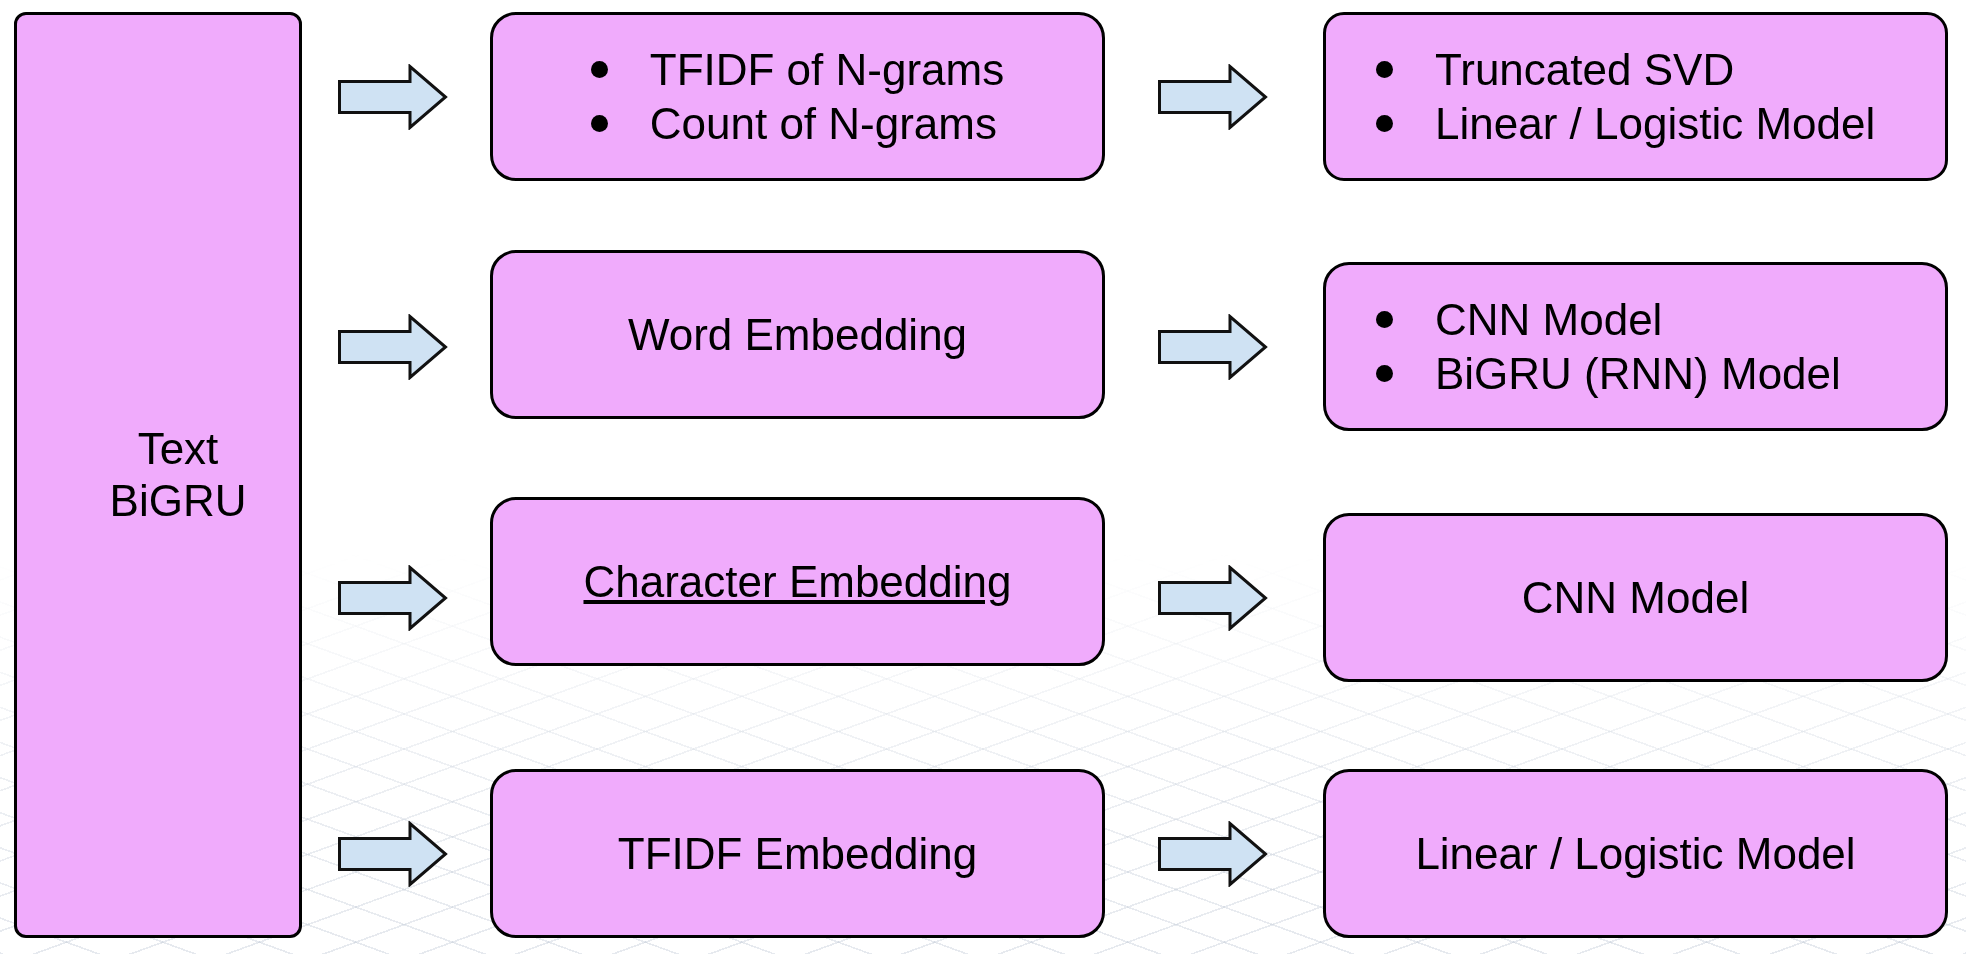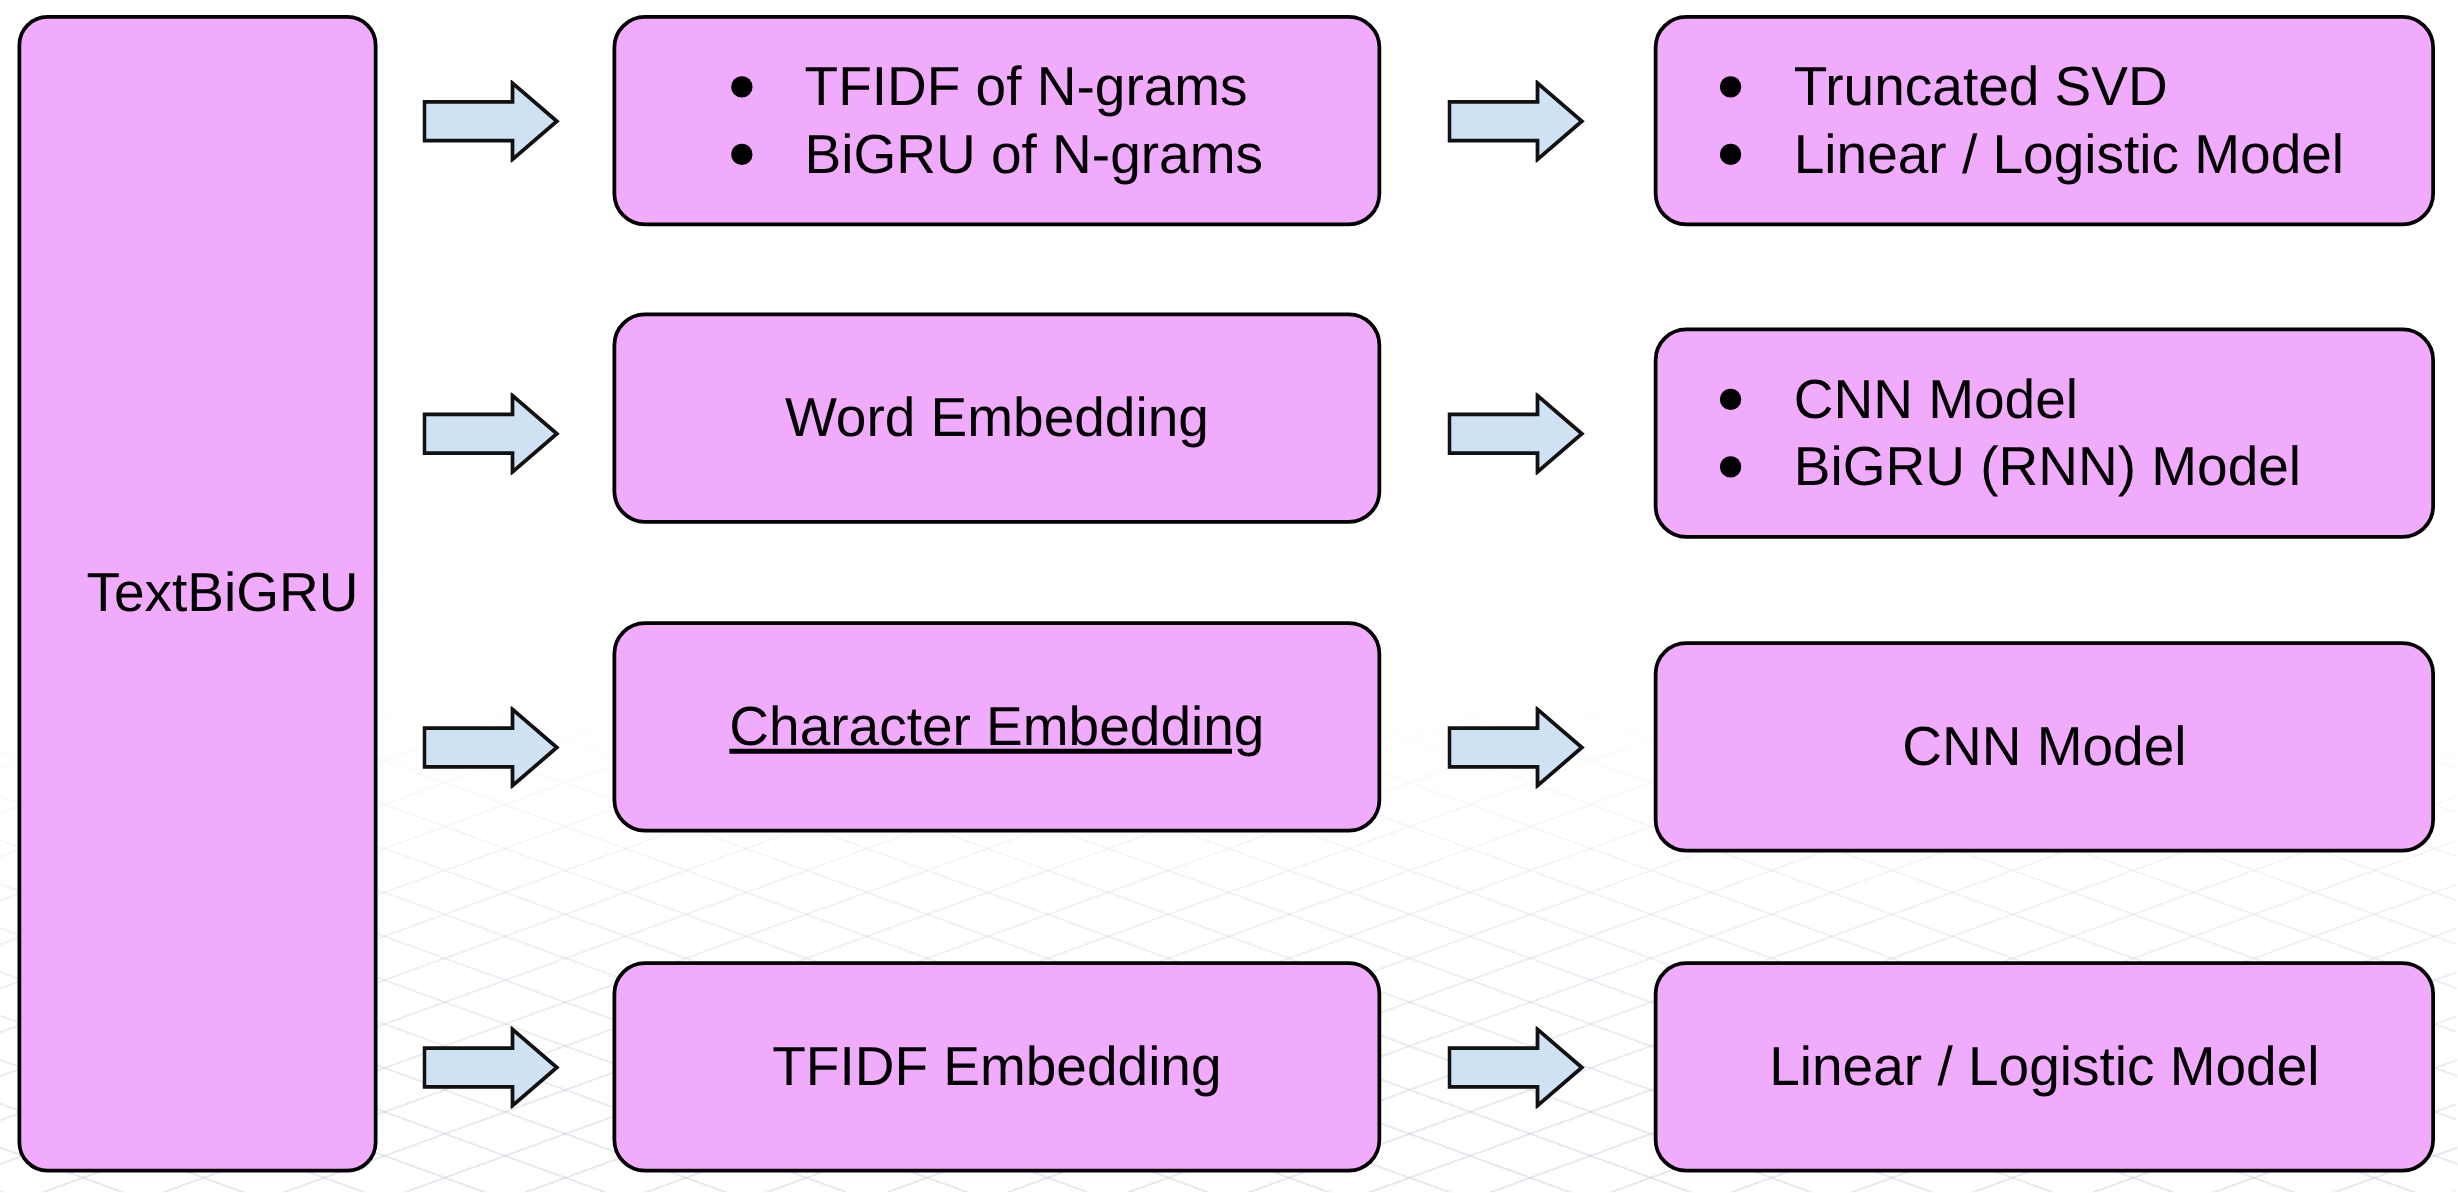--- a/index.html
+++ b/index.html
@@ -26,22 +26,22 @@
     box-sizing:border-box;
     background:#f0abfc;
     border:3px solid #000000;
     display:flex;
     align-items:center;
     justify-content:center;
   }
   .rowbox{width:615px;height:169px;border-radius:26px;}
   .modelbox{width:625px;}
   .source{
-    left:14px;top:12px;width:288px;height:926px;border-radius:24px;
-    flex-direction:row;
+    left:14px;top:12px;width:288px;height:926px;border-radius:12px;
+    flex-direction:column;
     padding-left:40px;
   }
   .label{
     font-size:44px;
     line-height:52px;
     text-align:center;
     white-space:nowrap;
   }
   ul.bullets{
     list-style:none;margin:0;padding:0;
@@ -80,30 +80,30 @@
       </svg>
   </div>
   <div class="node rowbox" style="left:490px;top:12px;">
     <ul class="bullets">
       <li>
           <span class="dot"></span>
           <span class="bullet-text">TFIDF of N-grams</span>
         </li>
       <li>
           <span class="dot"></span>
-          <span class="bullet-text">BiGRU of N-grams</span>
+          <span class="bullet-text">Count of N-grams</span>
         </li>
     </ul>
   </div>
   <div class="arrow" style="left:1158px;top:64px;">
     <svg viewBox="0 0 110 66">
         <polygon points="1.5,17.5 72,17.5 72,2.5 107.5,33 72,63.5 72,48.5 1.5,48.5" fill="#cfe2f3" stroke="#111111" stroke-width="3" stroke-linejoin="miter"></polygon>
       </svg>
   </div>
-  <div class="node rowbox modelbox bullets-left" style="left:1323px;top:12px;">
+  <div class="node rowbox modelbox bullets-left" style="left:1323px;top:12px;border-radius:21px;">
     <ul class="bullets">
       <li>
           <span class="dot"></span>
           <span class="bullet-text">Truncated SVD</span>
         </li>
       <li>
           <span class="dot"></span>
           <span class="bullet-text">Linear / Logistic Model</span>
         </li>
     </ul>

